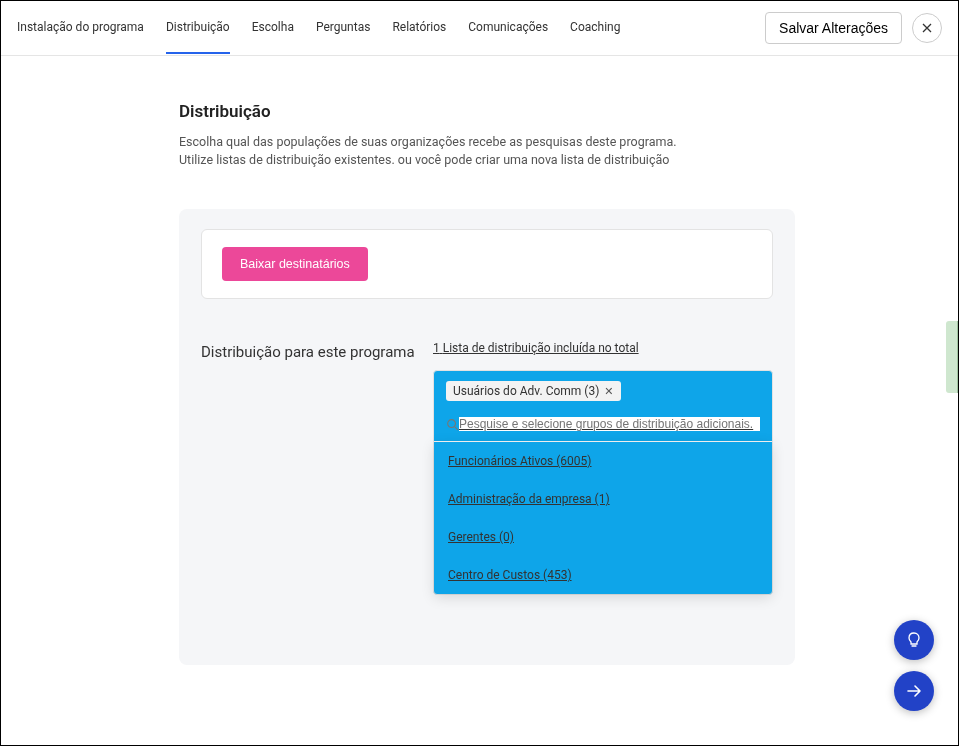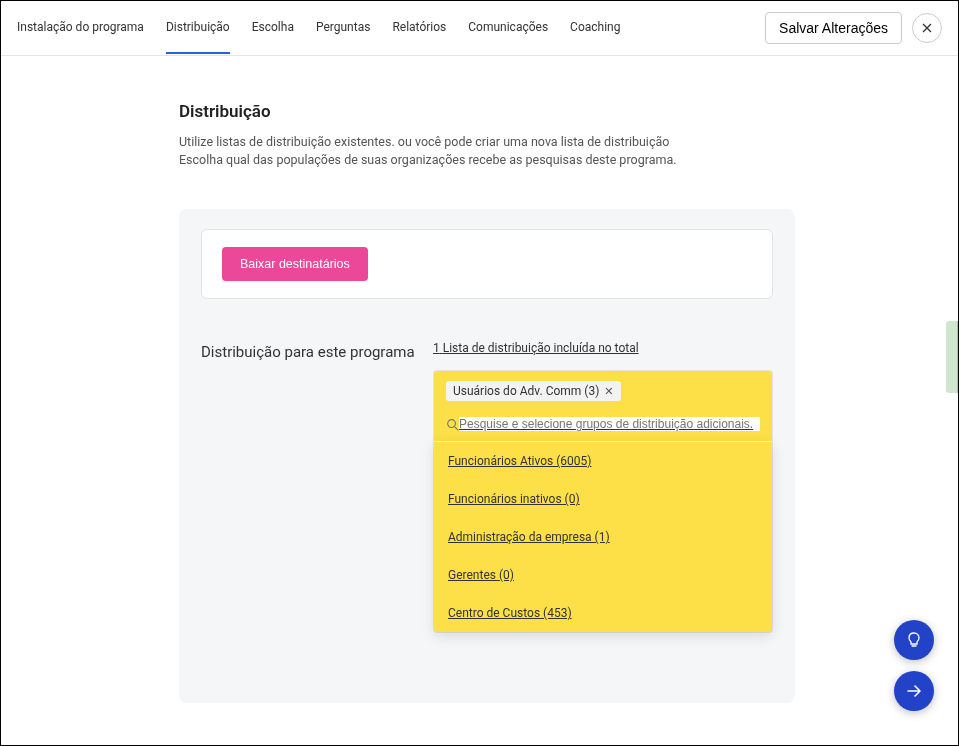--- a/index.html
+++ b/index.html
@@ -21,21 +21,21 @@
     .info-card { background: #fff; border: 1px solid #e3e3e3; border-radius: 6px; padding: 17px 20px; display: flex; align-items: center; }
     .info-left { display: flex; align-items: center; gap: 12px; flex: 1; }
     .info-text { font-size: 12.5px; color: #333; }
     .primary-btn { background: #ec4899; color: #fff; border: none; border-radius: 4px; padding: 10px 18px; font-size: 12.5px; cursor: pointer; }
     
     .section { display: flex; margin-top: 42px; }
     .section-label { width: 275px; font-size: 15px; color: #333; padding-top: 2px; }
     .section-body { flex: 1; text-decoration: underline; }
     .section-meta { font-size: 12px; color: #333; }
     
-    .selector { margin-top: 15px; background: #fde047; border: 1px solid #e2e2e2; border-radius: 4px; width: 340px; }
+    .selector { margin-top: 15px; background: #0ea5e9; border: 1px solid #e2e2e2; border-radius: 4px; width: 340px; }
     .chip-row { padding: 10px 12px; }
     .chip { display: inline-flex; align-items: center; background: #f3f3f3; border-radius: 3px; padding: 3px 7px; font-size: 12px; color: #333; gap: 5px; }
     .chip-x { font-size: 11px; cursor: pointer; color:#555; }
     .search-row { display: flex; align-items: center; padding: 6px 12px 10px 12px; }
     .search-input { border: none; outline: none; font-size: 12px; flex: 1; color: #555; }
     .dropdown { border-top: 1px solid #eee; box-shadow: 0 4px 14px rgba(0,0,0,0.12); border-bottom-left-radius: 4px; border-bottom-right-radius: 4px; }
     .option { padding: 12px 14px; font-size: 12px; color: #333; cursor: pointer; }
     
     .fab { position: absolute; right: 24px; width: 40px; height: 40px; border-radius: 50%; background: #2242c7; color: #fff; display: flex; align-items: center; justify-content: center; cursor: pointer; box-shadow: 0 2px 8px rgba(0,0,0,0.25); }
     .fab.hint { bottom: 85px; }
@@ -62,22 +62,22 @@
       <svg width="12" height="12" viewBox="0 0 12 12">
           <path d="M2 2 L10 10 M10 2 L2 10" stroke="#333" stroke-width="1.3" fill="none"></path>
         </svg>
     </button>
   </div>
 </div>
 
 <div class="content">
   <div class="page-title">Distribuição</div>
   <div class="page-desc">
+    <div>Escolha qual das populações de suas organizações recebe as pesquisas deste programa.</div>
     <div>Utilize listas de distribuição existentes. ou você pode criar uma nova lista de distribuição</div>
-    <div>Escolha qual das populações de suas organizações recebe as pesquisas deste programa.</div>
   </div>
 
   <div class="panel">
     <div class="info-card">
       <button class="primary-btn">Baixar destinatários</button>
     </div>
 
     <div class="section">
       <div class="section-label">Distribuição para este programa</div>
       <div class="section-body">
@@ -94,21 +94,20 @@
           </div>
           <div class="search-row">
             <svg width="13" height="13" viewBox="0 0 14 14">
                 <circle cx="6" cy="6" r="4.2" fill="none" stroke="#777" stroke-width="1.2"></circle>
                 <line x1="9.2" y1="9.2" x2="13" y2="13" stroke="#777" stroke-width="1.2"></line>
               </svg>
             <input class="search-input" placeholder="Pesquise e selecione grupos de distribuição adicionais." style="">
           </div>
           <div class="dropdown">
             <div class="option">Funcionários Ativos (6005)</div>
-            <div class="option">Funcionários inativos (0)</div>
             <div class="option">Administração da empresa (1)</div>
             <div class="option">Gerentes (0)</div>
             <div class="option">Centro de Custos (453)</div>
           </div>
         </div>
       </div>
     </div>
 
   </div>
 </div>

